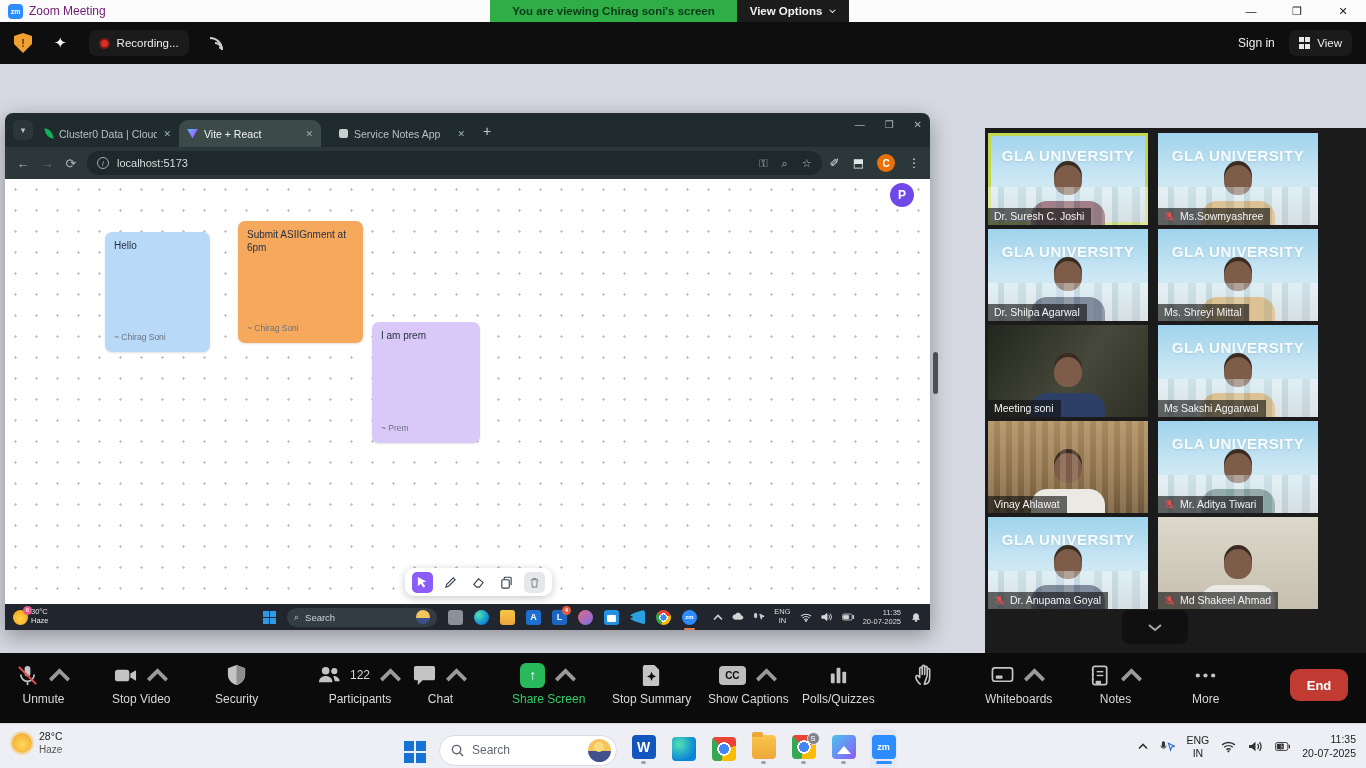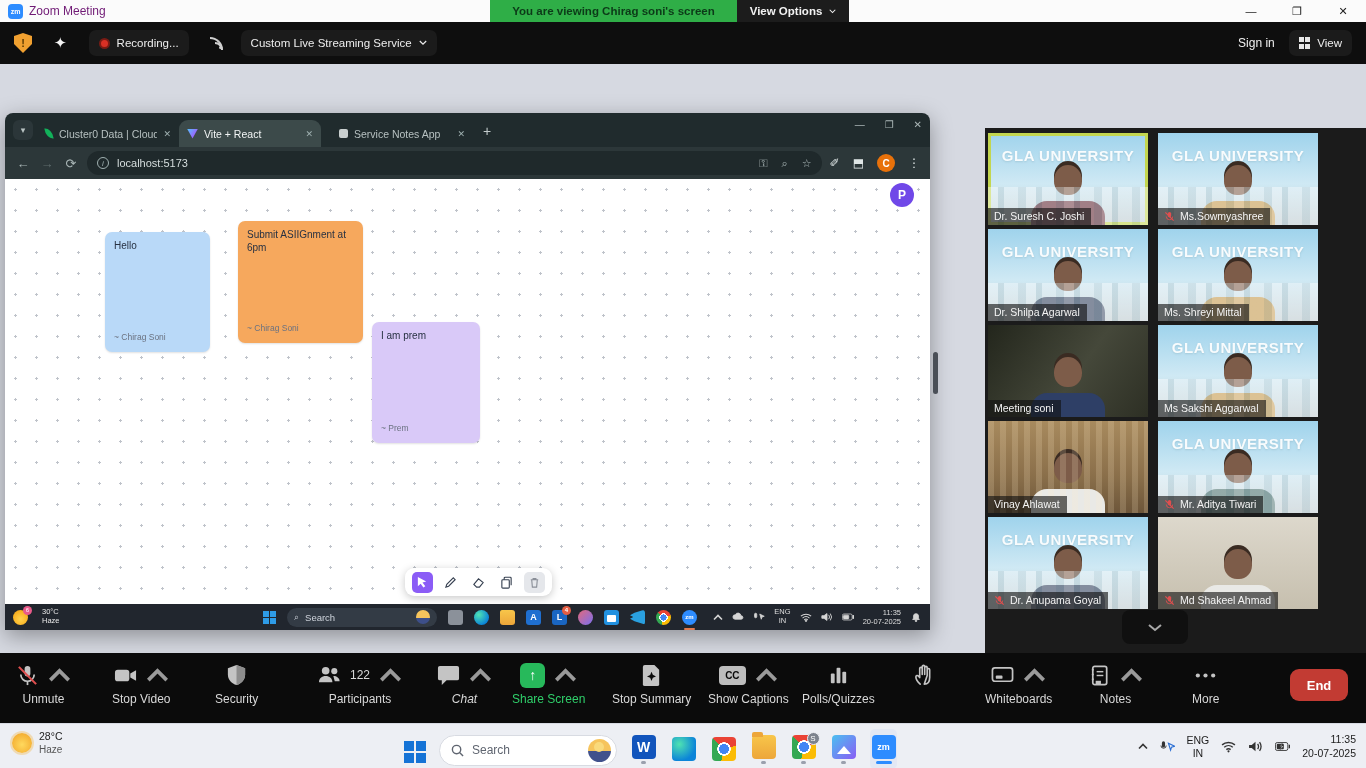--- a/index.html
+++ b/index.html
@@ -66,21 +66,21 @@
   .note.n-orange { left:233px; top:42px; width:125px; height:122px; background:#f6a85d; }
   .note.n-purple { left:367px; top:143px; width:108px; height:121px; background:#d9c9f8; }
   .tools { position:absolute; left:400px; top:389px; height:28px; background:#fff; border-radius:9px; box-shadow:0 2px 8px rgba(0,0,0,.22); display:flex; align-items:center; gap:7px; padding:0 7px; }
   .tool { width:21px; height:21px; border-radius:5px; display:flex; align-items:center; justify-content:center; }
   .tool.sel { background:#8b5cf6; }
   .tool.dis { background:#e5e7eb; }
   .tool svg { width:13px; height:13px; }
 
   
   .stask { height:26px; background:#21262e; display:flex; align-items:center; color:#e3e3e3; padding:0 8px; position:relative; }
-  .sweather { display:flex; align-items:center; gap:14px; }
+  .sweather { display:flex; align-items:center; gap:3px; }
   .sun-s { width:15px; height:15px; border-radius:50%; background:radial-gradient(circle at 50% 60%,#ffd34d,#f59e0b); position:relative; }
   .sun-s .badge { position:absolute; top:-4px; right:-4px; width:9px; height:9px; border-radius:50%; background:#e85a8a; color:#fff; font-size:6px; display:flex; align-items:center; justify-content:center; }
   .sw-txt { font-size:7.5px; line-height:1.15; color:#e8e8e8; }
   .scenter { position:absolute; left:258px; display:flex; align-items:center; gap:11px; }
   .start-s { display:inline-grid; grid-template-columns:6px 6px; gap:1px; }
   .start-s i { width:6px; height:6px; background:#2e9be6; }
   .ssearch { width:150px; height:19px; border-radius:10px; background:#333b45; display:flex; align-items:center; gap:6px; padding:0 7px; font-size:9.5px; color:#cfd4dc; }
   .ssearch .mg { font-size:9px; }
   .ssearch .cir { margin-left:auto; width:14px; height:14px; border-radius:50%; background:linear-gradient(180deg,#f6c45c 55%,#3d4f8a 55%); }
   .sicon { width:15px; height:15px; border-radius:3px; position:relative; flex:0 0 auto; }
@@ -204,26 +204,20 @@
   <div class="mb-spark">✦</div>
   <div class="pill rec-pill">
     <span class="rec-dot"></span>
     <span>Recording...</span>
   </div>
   <div class="mb-rss">
       <b></b>
       <u></u>
       <i></i>
     </div>
-  <div class="pill stream-pill">
-    <span>Custom Live Streaming Service</span>
-    <svg width="8" height="6" viewBox="0 0 10 7">
-        <path d="M1 1l4 4 4-4" stroke="#ededed" fill="none" stroke-width="1.5"></path>
-      </svg>
-  </div>
   <div class="mb-right">
     <span class="signin">Sign in</span>
     <div class="pill">
       <span class="grid-ico">
           <i></i>
           <i></i>
           <i></i>
           <i></i>
         </span>
       <span>View</span>
@@ -542,21 +536,21 @@
           <path d="M16 12.5c3.5 0 6.5 2 6.5 5.5h-5" class="g"></path>
         </svg>
       <span class="zt-badge">122</span>
       <svg class="zt-caret" viewBox="0 0 10 7">
           <path d="M1 5.5L5 1.5l4 4"></path>
         </svg>
     </div>
     <span class="zt-label">Participants</span>
   </div>
 
-  <div class="zt-item" style="left:437px;font-style:italic;">
+  <div class="zt-item" style="left:413px;">
     <div class="zt-top">
       <svg viewBox="0 0 24 24">
           <path d="M3 2h18a2 2 0 0 1 2 2v11a2 2 0 0 1-2 2H10l-5 5v-5H3a2 2 0 0 1-2-2V4a2 2 0 0 1 2-2z" class="g"></path>
         </svg>
       <svg class="zt-caret" viewBox="0 0 10 7">
           <path d="M1 5.5L5 1.5l4 4"></path>
         </svg>
     </div>
     <span class="zt-label">Chat</span>
   </div>

